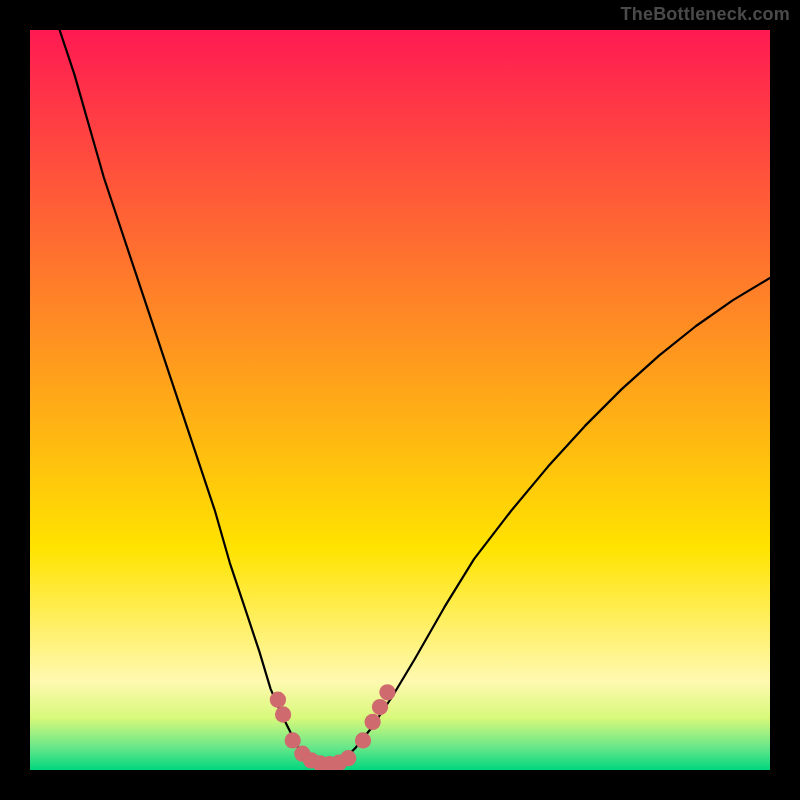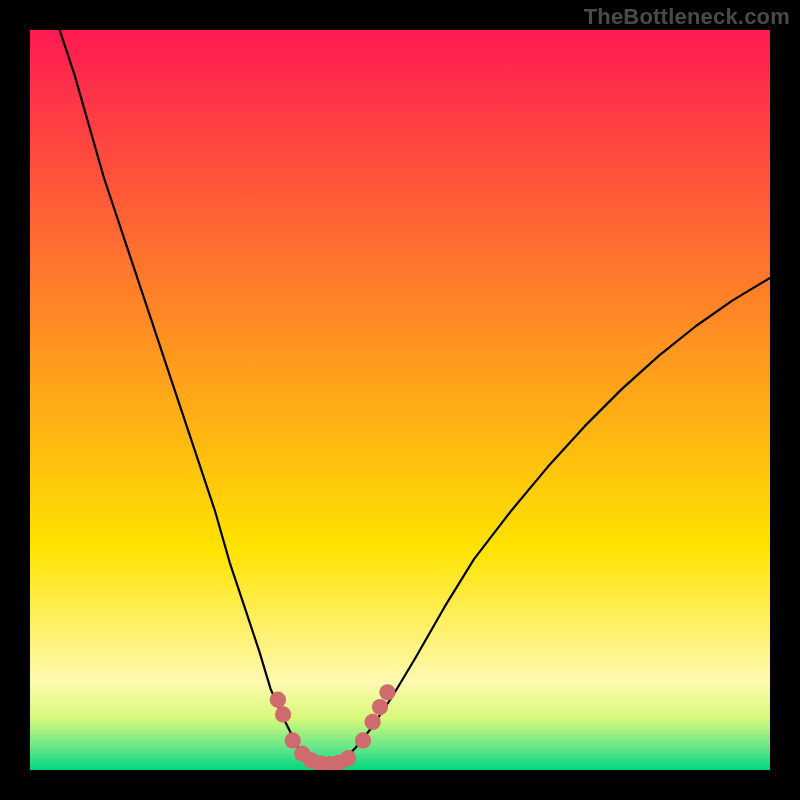--- a/index.html
+++ b/index.html
@@ -23,21 +23,21 @@
     left: 0;
     top: 0;
     width: 740px;
     height: 740px;
   }
   .watermark {
     position: absolute;
     top: 4px;
     right: 10px;
     font-family: Arial, Helvetica, sans-serif;
-    font-size: 22px;
+    font-size: 18px;
     color: #4a4a4a;
     font-weight: 600;
     letter-spacing: 0.2px;
     user-select: none;
   }
 </style>
 </head>
 <body>
 
 <div class="frame">

